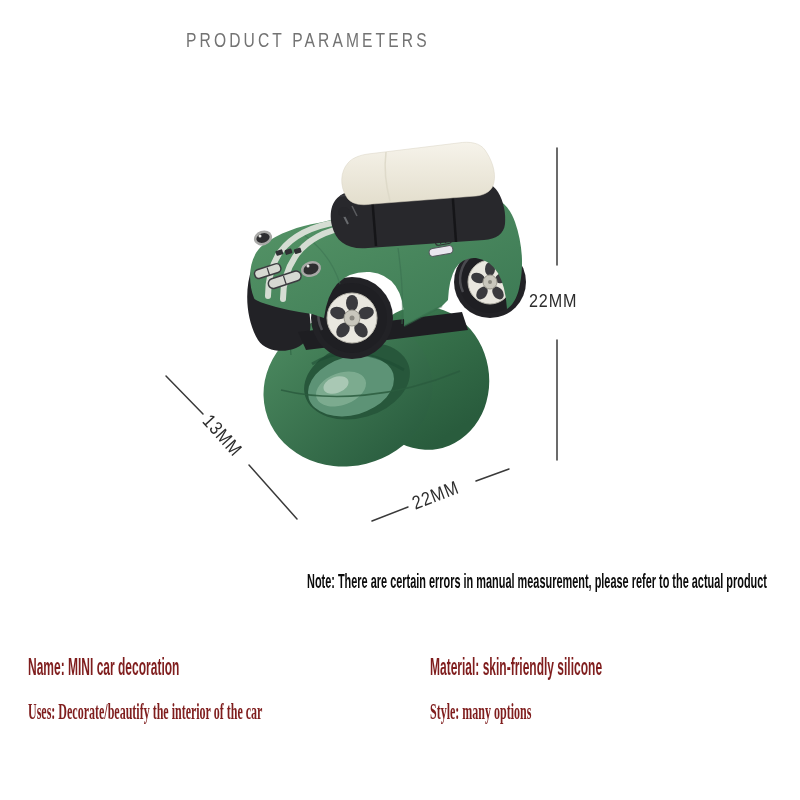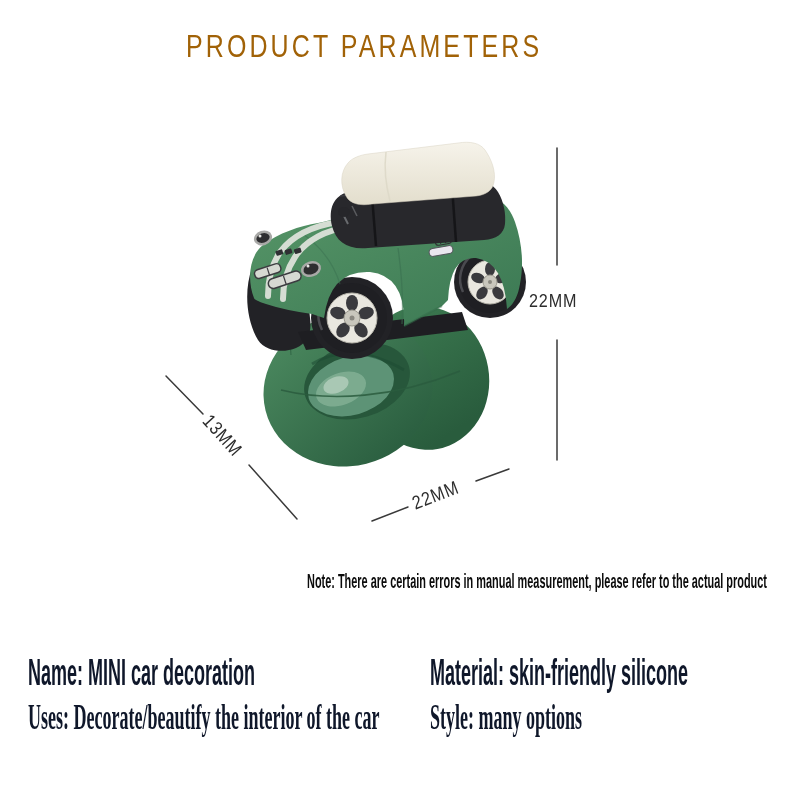--- a/index.html
+++ b/index.html
@@ -2,29 +2,29 @@
 <html><head>
 <meta charset="utf-8">
 <style>
   html,body{margin:0;padding:0;}
   body{
     width:800px;height:800px;position:relative;background:#ffffff;overflow:hidden;
     font-family:"Liberation Sans", sans-serif;
   }
   .abs{position:absolute;}
   .title{
-    left:186px;top:30px;font-size:32px;letter-spacing:4px;color:#a16207;
+    left:186px;top:30px;font-size:20px;letter-spacing:4px;color:#737373;
     font-weight:400;line-height:1;text-decoration:underline;
   }
   .dim{font-size:19px;color:#2d2d2d;font-weight:400;line-height:1;letter-spacing:1px;}
   .dim-h{left:529px;top:291px;}
   .dim-w{left:197px;top:429px;transform:rotate(48deg);transform-origin:center;}
   .dim-d{left:411px;top:484px;transform:rotate(-21deg);transform-origin:center;}
   .note{left:307px;top:570px;font-size:21px;font-weight:bold;color:#0b0b0b;line-height:1;}
-  .spec{font-size:36px;font-weight:bold;color:#0f172a;line-height:1;}
+  .spec{font-size:24px;font-weight:bold;color:#7f1d1d;line-height:1;}
   .r1{top:655px;} .r2{top:699px;font-family:Liberation Serif, serif;}
   .c1{left:28px;} .c2{left:430px;}
   .sx78{display:inline-block;transform:scaleX(.78);transform-origin:0 0;white-space:nowrap;}
   .sx85{display:inline-block;transform:scaleX(.85);transform-origin:0 0;white-space:nowrap;}
   .sx52{display:inline-block;transform:scaleX(.52);transform-origin:0 0;white-space:nowrap;}
   .sx50{display:inline-block;transform:scaleX(.50);transform-origin:0 0;white-space:nowrap;}
   svg{position:absolute;left:0;top:0;}
 </style>
 </head>
 <body>

